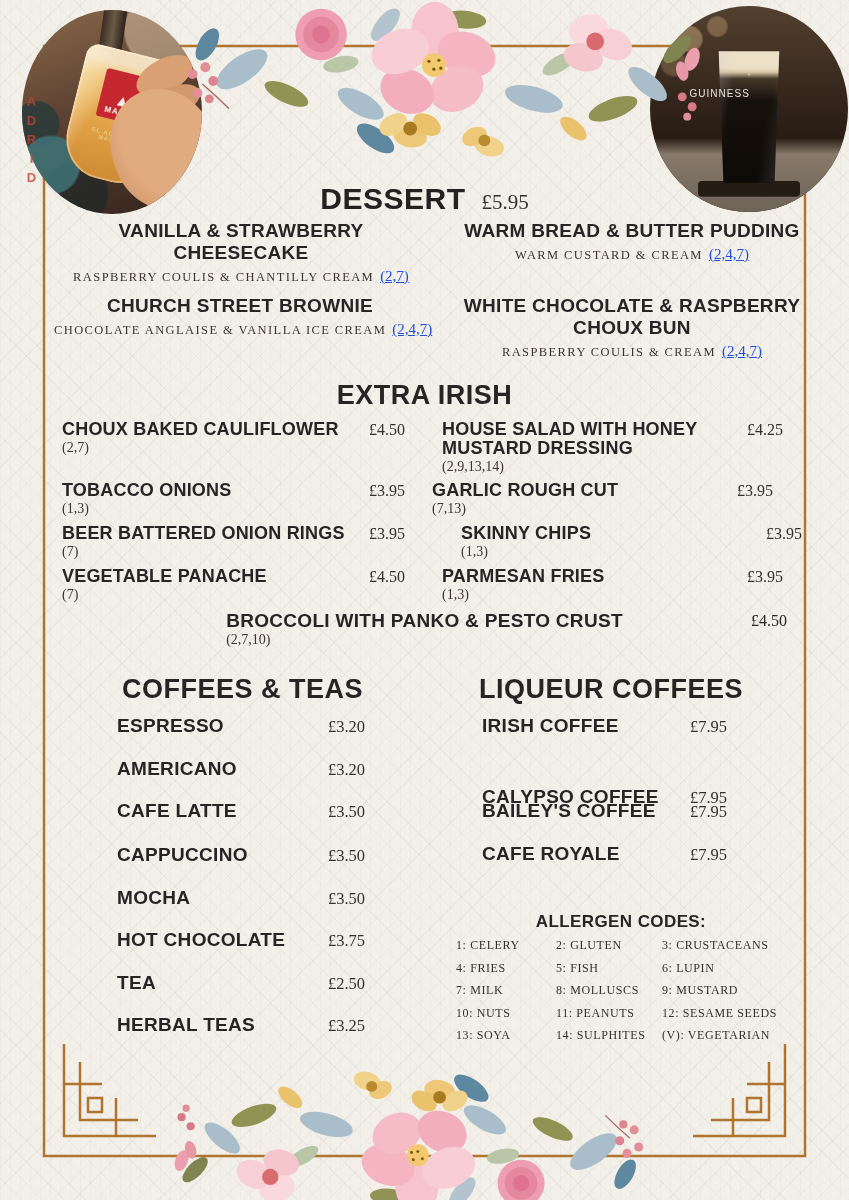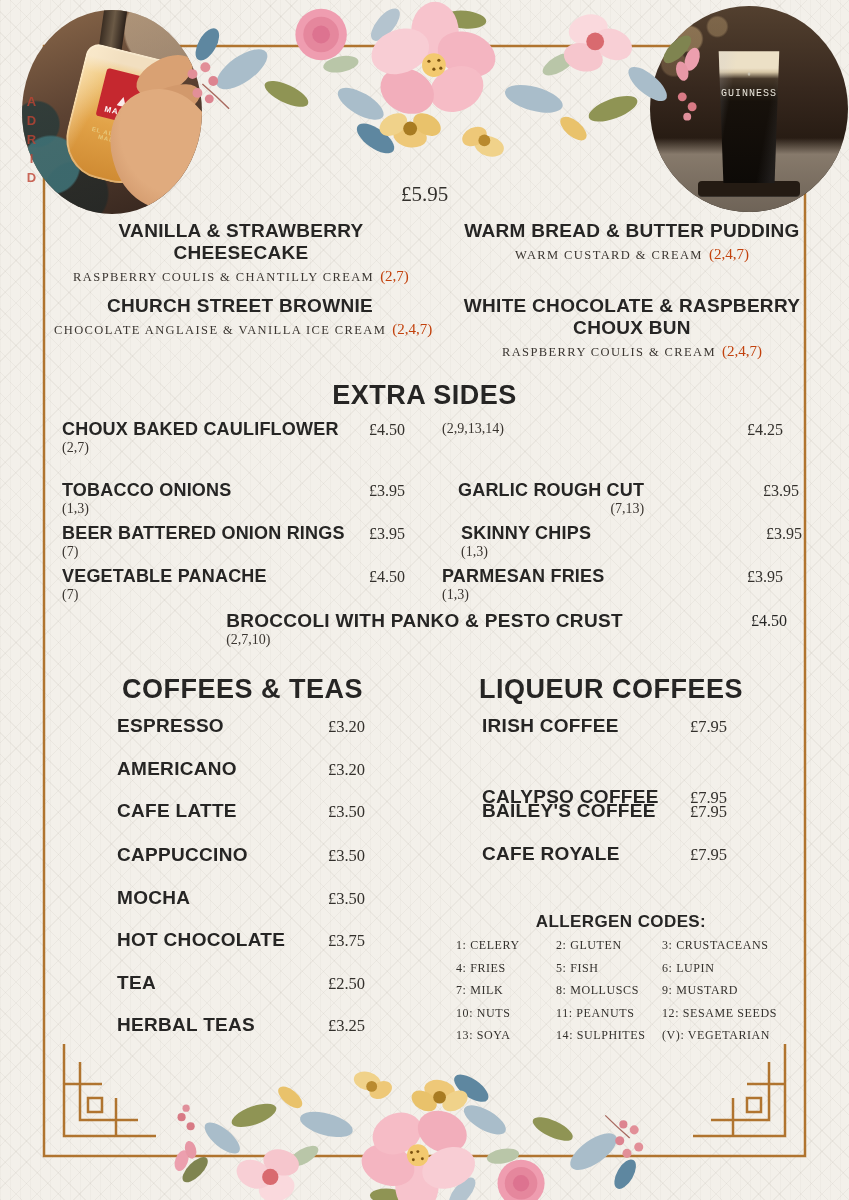--- a/index.html
+++ b/index.html
@@ -62,40 +62,40 @@
       linear-gradient(180deg,#53402f 0%,#37281e 40%,#241911 70%,#1a120c 100%);}
   .rp-coaster{position:absolute;left:24%;bottom:8%;width:52%;height:7%;
     background:#241b13;border-radius:4px;box-shadow:0 1px 0 rgba(0,0,0,.5);}
   .rp-glass{position:absolute;left:33%;top:22%;width:34%;height:64%;
     clip-path:polygon(5% 0,95% 0,88% 100%,12% 100%);
     background:
       linear-gradient(180deg,#ece0c6 0 13%,#d6c6a6 16%,#453729 21%,#17110b 38%,#0d0a07 100%);}
   .rp-glass-sheen{position:absolute;left:33%;top:22%;width:34%;height:64%;
     clip-path:polygon(5% 0,95% 0,88% 100%,12% 100%);
     background:linear-gradient(100deg, rgba(200,200,210,.18) 0 12%, transparent 26%, transparent 70%, rgba(160,160,170,.12) 86%);}
-  .rp-brand{position:absolute;left:20%;top:40%;width:60%;text-align:center;
-    color:#e9e5db;font-family:Liberation Mono, monospace;font-size:10px;letter-spacing:1px;}
+  .rp-brand{position:absolute;left:20%;top:40%;width:60%;text-align:left;
+    color:#e9e5db;font-family:Liberation Sans, sans-serif;font-size:10px;letter-spacing:1px;}
   .rp-harp{position:absolute;left:20%;top:31%;width:60%;text-align:center;
     color:#cfc9ba;font-size:7px;opacity:.8;}
   
   .floral{position:absolute;z-index:4;pointer-events:none;}
   .floral-top{left:142px;top:-10px;}
   .floral-bottom{left:166px;top:1052px;transform:rotate(180deg);}
   
   .z{z-index:5;}
   .serif{font-family:"Liberation Serif",serif;}
   .heading{font-weight:700;color:#232221;letter-spacing:.5px;}
   .dessert-header{left:0;top:182px;width:849px;display:flex;justify-content:center;align-items:baseline;gap:16px;}
   .dessert-title{font-size:30px;}
   .dessert-price{font-size:21px;color:#33302c;}
   .d-item{text-align:center;}
   .d-name{font-size:19px;font-weight:700;line-height:1.16;letter-spacing:.3px;}
   .d-descline{margin-top:3px;white-space:nowrap;}
   .d-desc{font-family:"Liberation Serif",serif;font-size:12.5px;letter-spacing:1.4px;color:#3a3530;}
-  .d-codes{font-family:"Liberation Serif",serif;font-size:15px;color:#c2410c;margin-left:6px;}
+  .d-codes{font-family:"Liberation Serif",serif;font-size:15px;color:#1d4ed8;margin-left:6px;text-decoration:underline;}
   .section-title{font-size:27px;font-weight:700;letter-spacing:.5px;}
   .extra-title{left:0;top:380px;width:849px;text-align:center;}
   .side-row{display:flex;justify-content:space-between;align-items:flex-start;}
   .side-name{font-size:18px;font-weight:700;line-height:1.05;letter-spacing:.2px;}
   .side-codes{font-family:"Liberation Serif",serif;font-size:14px;color:#3a3530;margin-top:1px;}
   .side-price{font-family:"Liberation Serif",serif;font-size:16px;color:#33302c;padding-top:1px;white-space:nowrap;}
   .banner-wrap{left:0;top:610px;width:849px;display:flex;flex-direction:column;align-items:center;}
   .banner-inner{display:inline-block;text-align:left;}
   .banner-name{font-size:19px;font-weight:700;letter-spacing:.3px;text-align:center;}
   .banner-codes{font-family:"Liberation Serif",serif;font-size:14px;color:#3a3530;}
@@ -228,41 +228,42 @@
   </defs>
 </svg>
 <svg class="floral floral-top" width="566" height="188" viewBox="0 0 560 190">
     <use href="#flowers"></use>
   </svg>
 <svg class="floral floral-bottom" width="520" height="172" viewBox="0 0 560 190">
     <use href="#flowers"></use>
   </svg>
 
 <div class="abs z dessert-header">
+  <span class="dessert-title heading">DESSERT</span>
   <span class="dessert-price serif">£5.95</span>
 </div>
 
 <div class="abs z d-item" style="left:55px;top:220px;width:372px;">
   <div class="d-name">VANILLA &amp; STRAWBERRY CHEESECAKE</div>
   <div class="d-descline"><span class="d-desc">RASPBERRY COULIS &amp; CHANTILLY CREAM</span><span class="d-codes">(2,7)</span></div>
 </div>
 <div class="abs z d-item" style="left:446px;top:220px;width:372px;">
   <div class="d-name">WARM BREAD &amp; BUTTER PUDDING</div>
   <div class="d-descline"><span class="d-desc">WARM CUSTARD &amp; CREAM</span><span class="d-codes">(2,4,7)</span></div>
 </div>
 <div class="abs z d-item" style="left:54px;top:295px;width:372px;">
   <div class="d-name">CHURCH STREET BROWNIE</div>
   <div class="d-descline"><span class="d-desc">CHOCOLATE ANGLAISE &amp; VANILLA ICE CREAM</span><span class="d-codes">(2,4,7)</span></div>
 </div>
 <div class="abs z d-item" style="left:446px;top:295px;width:372px;">
   <div class="d-name">WHITE CHOCOLATE &amp; RASPBERRY CHOUX BUN</div>
   <div class="d-descline"><span class="d-desc">RASPBERRY COULIS &amp; CREAM</span><span class="d-codes">(2,4,7)</span></div>
 </div>
 
-<div class="abs z section-title extra-title">EXTRA SIDES</div>
+<div class="abs z section-title extra-title">EXTRA IRISH</div>
 
 <div class="abs z side-row" style="left:62px;top:420px;width:343px;">
   <div>
       <div class="side-name">CHOUX BAKED CAULIFLOWER</div>
   <div class="side-codes">(2,7)</div>
     </div>
   <div class="side-price">£4.50</div>
 </div>
 <div class="abs z side-row" style="left:62px;top:481px;width:343px;">
   <div>
@@ -281,25 +282,26 @@
 <div class="abs z side-row" style="left:62px;top:567px;width:343px;">
   <div>
       <div class="side-name">VEGETABLE PANACHE</div>
   <div class="side-codes">(7)</div>
     </div>
   <div class="side-price">£4.50</div>
 </div>
 
 <div class="abs z side-row" style="left:442px;top:420px;width:341px;">
   <div style="max-width:290px;">
+      <div class="side-name">HOUSE SALAD WITH HONEY MUSTARD DRESSING</div>
   <div class="side-codes">(2,9,13,14)</div>
     </div>
   <div class="side-price">£4.25</div>
 </div>
-<div class="abs z side-row" style="left:458px;top:481px;width:341px;text-align:right;">
+<div class="abs z side-row" style="left:432px;top:481px;width:341px;">
   <div>
       <div class="side-name">GARLIC ROUGH CUT</div>
   <div class="side-codes">(7,13)</div>
     </div>
   <div class="side-price">£3.95</div>
 </div>
 <div class="abs z side-row" style="left:436px;top:524px;width:341px;margin-left:25px;">
   <div>
       <div class="side-name">SKINNY CHIPS</div>
   <div class="side-codes">(1,3)</div>

